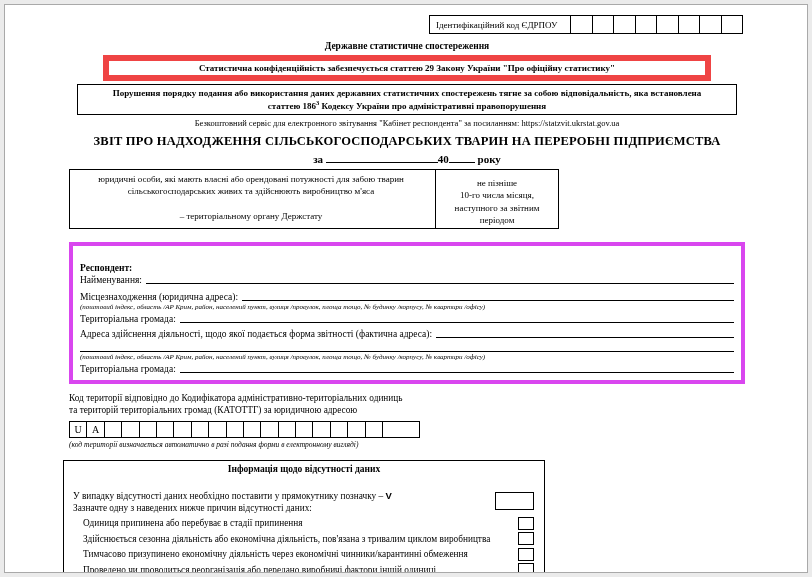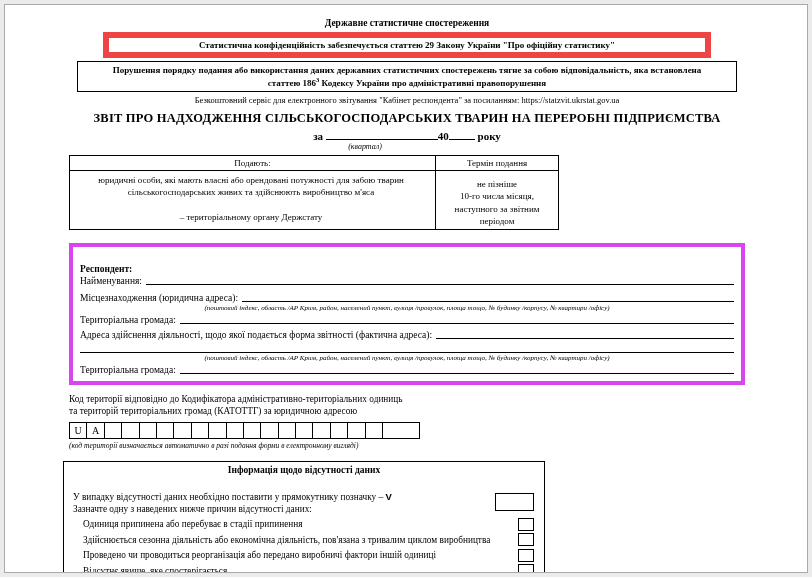--- a/index.html
+++ b/index.html
@@ -40,21 +40,21 @@
   .td-body-r{text-align:center;padding:7px 6px 2px;line-height:1.35;}
   .dash-line{margin-top:13px;}
   .approval{flex:1;text-align:center;font-size:9px;line-height:1.42;padding-top:1px;}
 
   
   .respbox{border:4px solid #d946ef;margin-top:13px;padding:17px 7px 6px;font-size:9.5px;}
   .frow{display:flex;margin-top:2px;}
   .frow .lbl{white-space:nowrap;}
   .blank{flex:1;margin-left:4px;border-bottom:1px solid #000;margin-bottom:1px;}
   .blankline{border-bottom:1px solid #000;height:12px;}
-  .hint{font-style:italic;font-size:7px;text-align:center;margin-top:1px;}
+  .hint{font-style:italic;font-size:7px;margin-top:1px;}
   .bold{font-weight:bold;}
   .mt7{margin-top:7px;}
   .mt5{margin-top:5px;}
   .mt3{margin-top:3px;text-align:center;}
 
   
   .kat-text{font-size:9.3px;line-height:1.28;margin-top:9px;}
   .kat-row{display:flex;border:1px solid #000;width:349px;margin-top:4px;}
   .kcell{width:16.4px;height:15px;border-right:1px solid #000;text-align:center;
          font-size:10px;line-height:15px;}
@@ -73,20 +73,33 @@
   .reason{display:flex;align-items:center;margin-top:2.5px;}
   .reason .rtext{flex:1;padding-left:10px;}
   .chk{width:14px;height:11px;border:1.2px solid #000;margin-right:1px;}
 </style>
 </head>
 <body>
 
 <div class="page">
   <div class="content">
 
+    <div class="edrpou">
+      <div class="edrpou-label">Ідентифікаційний код ЄДРПОУ</div>
+      <div class="cellrow">
+          <span class="cell"></span>
+          <span class="cell"></span>
+          <span class="cell"></span>
+          <span class="cell"></span>
+          <span class="cell"></span>
+          <span class="cell"></span>
+          <span class="cell"></span>
+          <span class="cell"></span>
+        </div>
+    </div>
 
     <div class="obs center">Державне статистичне спостереження</div>
 
     <div class="confbox center">
       <span>Статистична конфіденційність забезпечується статтею 29 Закону України "Про офіційну статистику"</span>
     </div>
 
     <div class="violbox center">
       <div>Порушення порядку подання або використання даних державних статистичних спостережень тягне за собою відповідальність, яка встановлена</div>
       <div><span>статтею 186</span><sup>3</sup><span> Кодексу України про адміністративні правопорушення</span></div>
@@ -94,29 +107,24 @@
 
     <div class="freesvc center">Безкоштовний сервіс для електронного звітування "Кабінет респондента" за посиланням: https://statzvit.ukrstat.gov.ua</div>
 
     <div class="title center">ЗВІТ ПРО НАДХОДЖЕННЯ СІЛЬСЬКОГОСПОДАРСЬКИХ ТВАРИН НА ПЕРЕРОБНІ ПІДПРИЄМСТВА</div>
 
     <div class="period center">
       <span>за</span>
       <span class="pblank pb1"></span><span>40</span><span class="pblank pb2"></span>
       <span>року</span>
     </div>
-    <div class="period-hint center">(квартал)</div>
 
     <div class="midrow">
       <table class="subtable">
         <tbody>
-            <tr>
-          <td class="td-h">Подають:</td>
-          <td class="td-h">Термін подання</td>
-        </tr>
         <tr>
           <td class="td-body-l">
             <div>юридичні особи, які мають власні або орендовані потужності для забою тварин сільськогосподарських живих та здійснюють виробництво м'яса</div>
             <div class="dash-line">– територіальному органу Держстату</div>
           </td>
           <td class="td-body-r">
             <div>не пізніше</div>
             <div>10-го числа місяця,</div>
             <div>наступного за звітним</div>
             <div>періодом</div>
@@ -192,20 +200,24 @@
       <div class="reasons">
         <div class="reason">
           <span class="rtext">Одиниця припинена або перебуває в стадії припинення</span>
           <span class="chk"></span>
         </div>
         <div class="reason">
           <span class="rtext">Здійснюється сезонна діяльність або економічна діяльність, пов'язана з тривалим циклом виробництва</span>
           <span class="chk"></span>
         </div>
         <div class="reason">
+          <span class="rtext">Тимчасово призупинено економічну діяльність через економічні чинники/карантинні обмеження</span>
+          <span class="chk"></span>
+        </div>
+        <div class="reason">
           <span class="rtext">Проведено чи проводиться реорганізація або передано виробничі фактори іншій одиниці</span>
           <span class="chk"></span>
         </div>
         <div class="reason">
           <span class="rtext">Відсутнє явище, яке спостерігається</span>
           <span class="chk"></span>
         </div>
       </div>
     </div>
 

